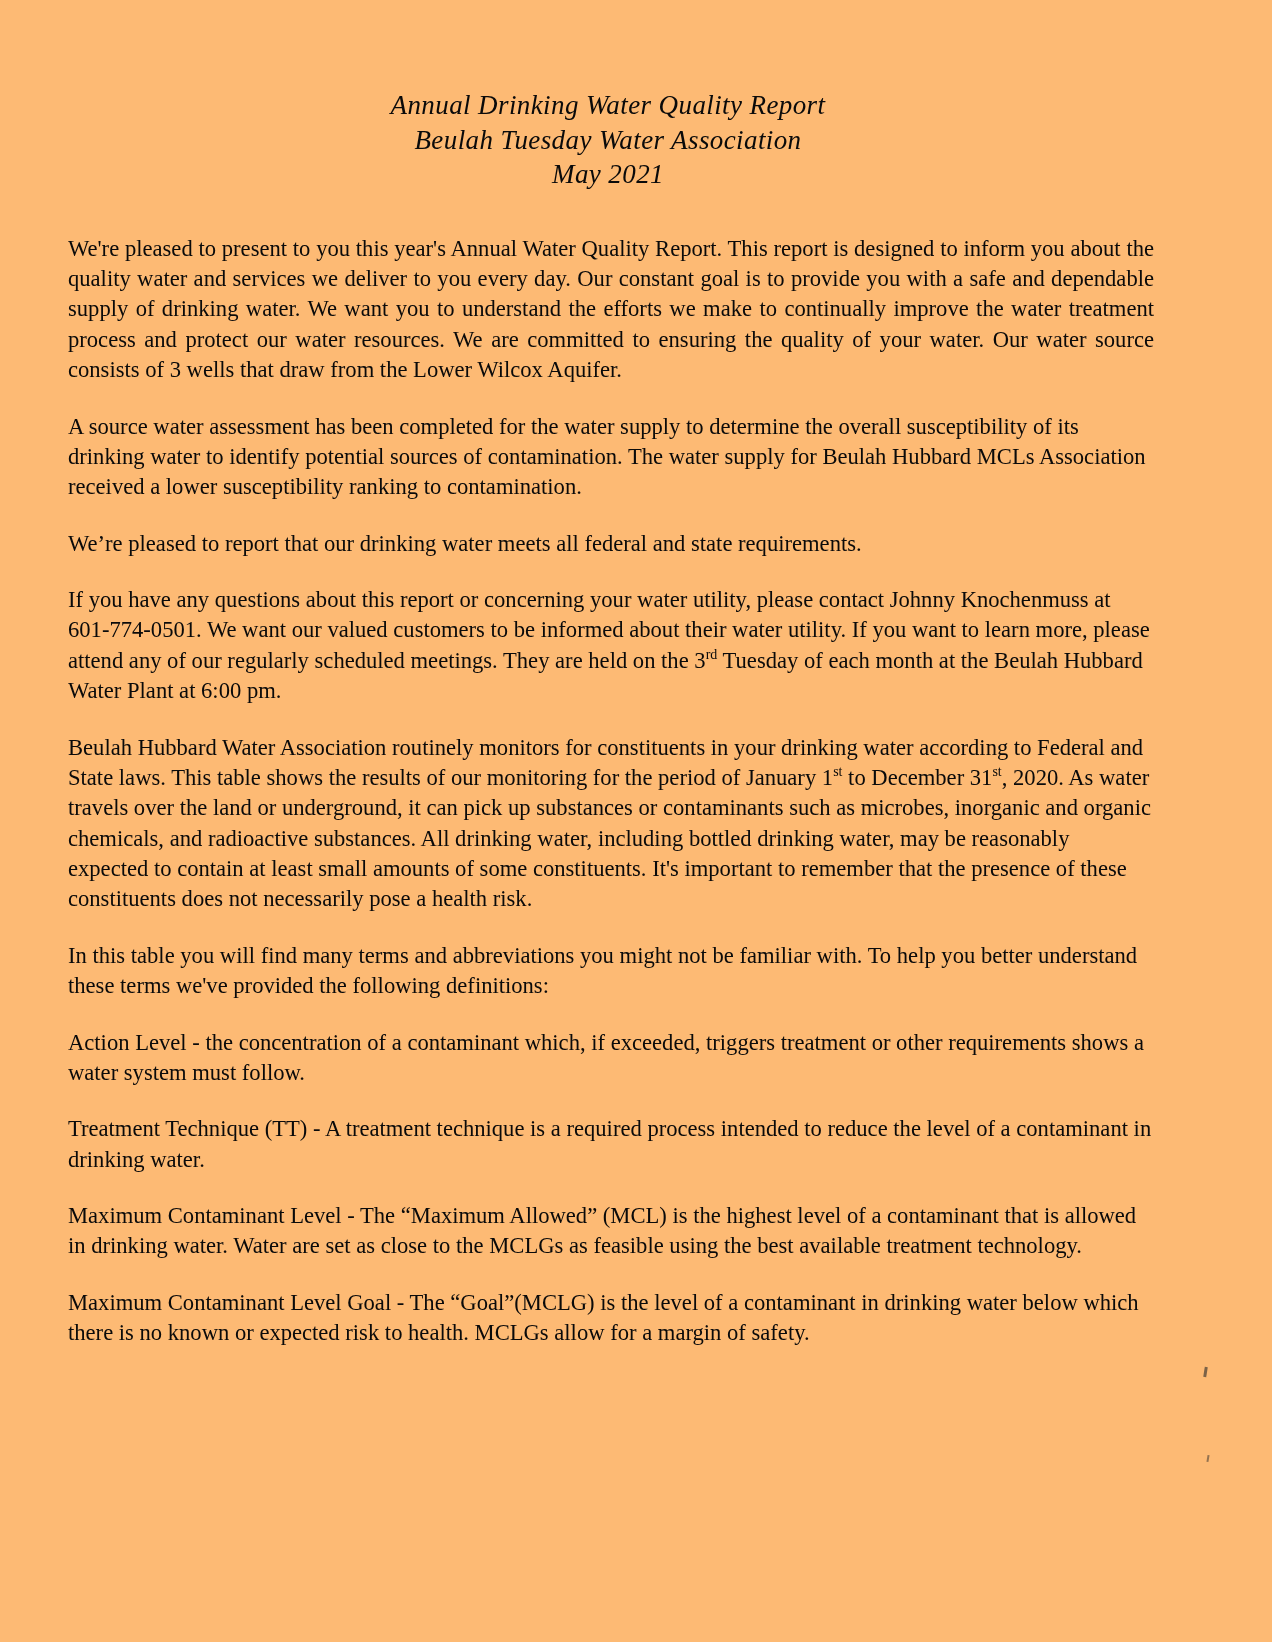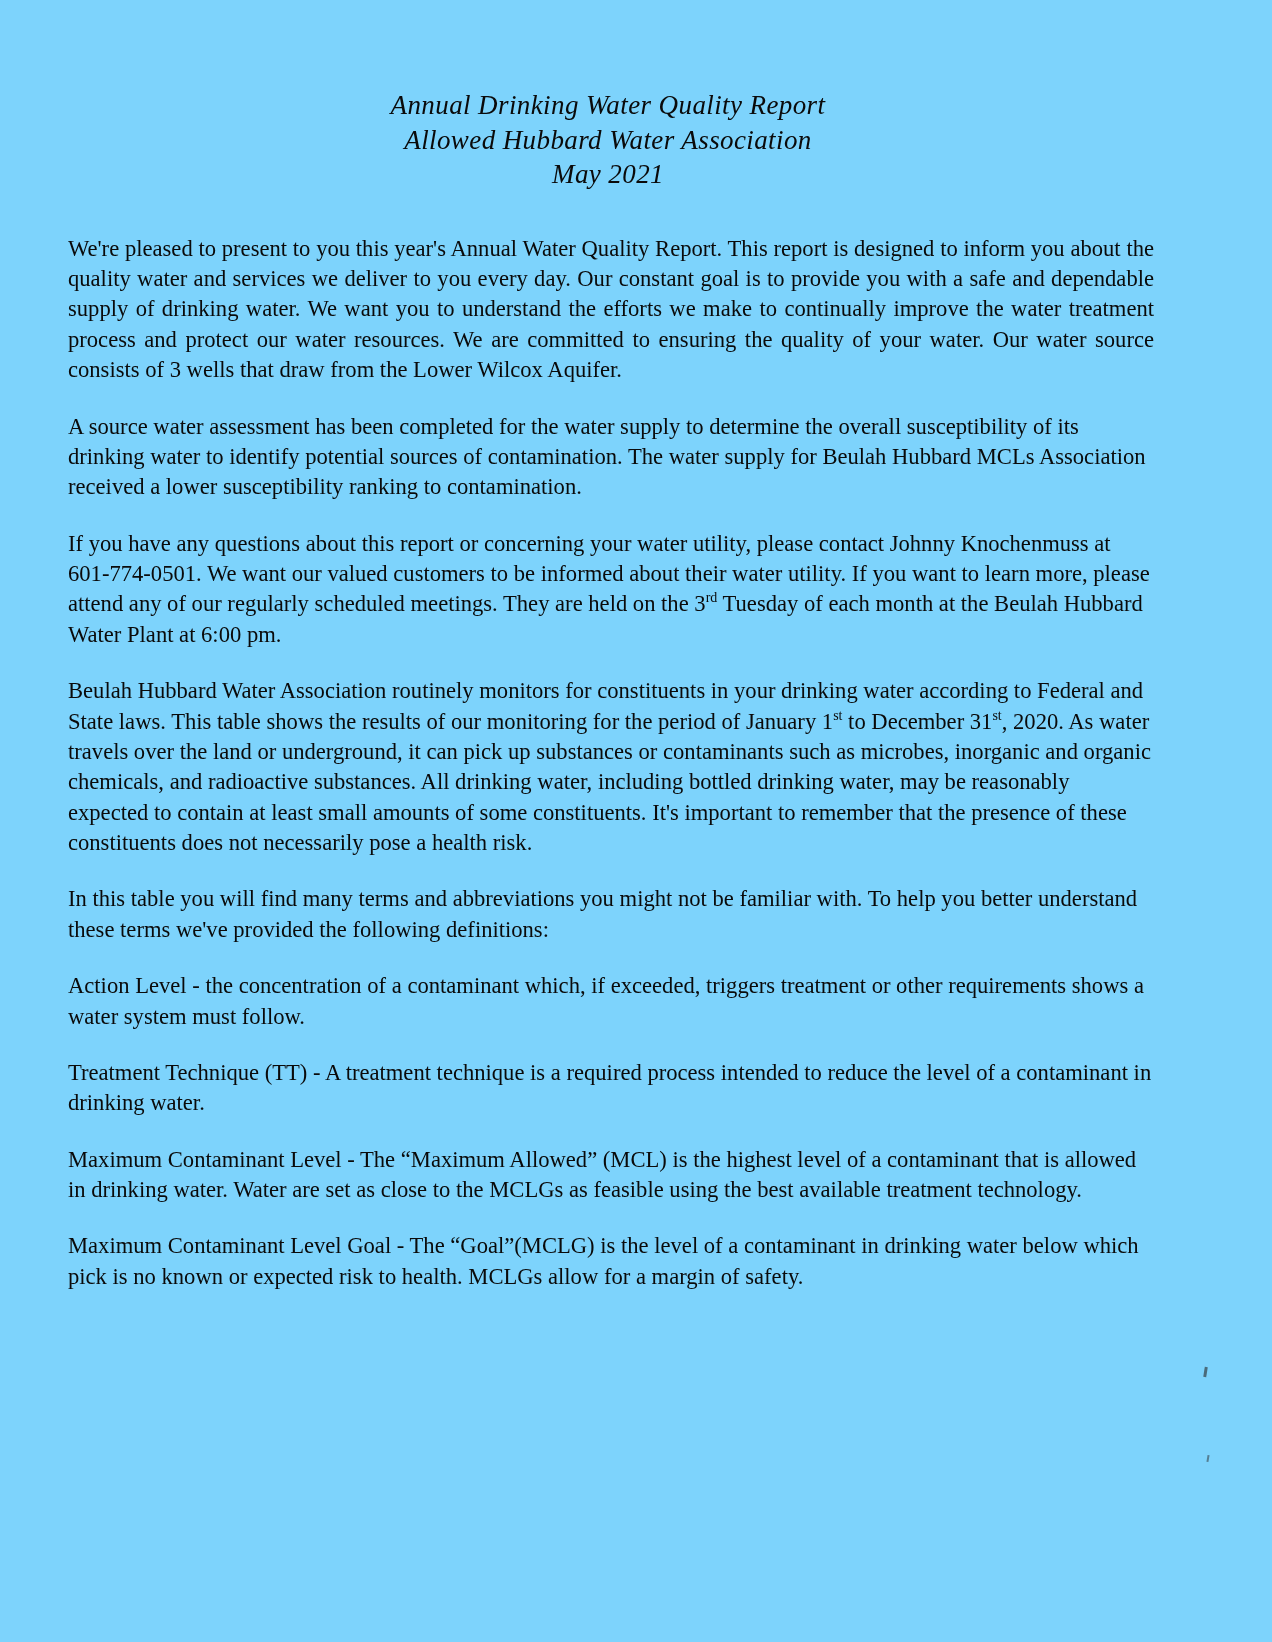--- a/index.html
+++ b/index.html
@@ -4,21 +4,21 @@
 <style>
   html, body {
     margin: 0;
     padding: 0;
     background: #ffffff;
   }
   .page {
     position: relative;
     width: 1272px;
     height: 1642px;
-    background: #7dd3fc;
+    background: #fdba74;
     overflow: hidden;
     font-family: "Liberation Serif", "DejaVu Serif", serif;
     color: #0a0a0a;
   }
   .content {
     position: absolute;
     left: 62px;
     top: 88px;
     width: 1092px;
   }
@@ -72,41 +72,42 @@
 </style>
 </head>
 <body>
 
 <div class="page">
 
   <div class="content">
 
     <div class="title-block">
       <span class="title-line">Annual Drinking Water Quality Report</span>
-      <span class="title-line">Allowed Hubbard Water Association</span>
+      <span class="title-line">Beulah Tuesday Water Association</span>
       <span class="title-line">May 2021</span>
     </div>
 
     <p class="para justify">We're pleased to present to you this year's Annual Water Quality Report. This report is designed to inform you about the quality water and services we deliver to you every day. Our constant goal is to provide you with a safe and dependable supply of drinking water. We want you to understand the efforts we make to continually improve the water treatment process and protect our water resources. We are committed to ensuring the quality of your water. Our water source consists of 3 wells that draw from the Lower Wilcox Aquifer.</p>
 
     <p class="para">A source water assessment has been completed for the water supply to determine the overall susceptibility of its drinking water to identify potential sources of contamination. The water supply for Beulah Hubbard MCLs Association received a lower susceptibility ranking to contamination.</p>
 
+    <p class="para">We’re pleased to report that our drinking water meets all federal and state requirements.</p>
 
     <p class="para"><span>If you have any questions about this report or concerning your water utility, please contact Johnny Knochenmuss at 601-774-0501. We want our valued customers to be informed about their water utility. If you want to learn more, please attend any of our regularly scheduled meetings. They are held on the 3</span><sup>rd</sup><span> Tuesday of each month at the Beulah Hubbard Water Plant at 6:00 pm.</span></p>
 
     <p class="para"><span>Beulah Hubbard Water Association routinely monitors for constituents in your drinking water according to Federal and State laws. This table shows the results of our monitoring for the period of January 1</span><sup>st</sup><span> to December 31</span><sup>st</sup><span>, 2020. As water travels over the land or underground, it can pick up substances or contaminants such as microbes, inorganic and organic chemicals, and radioactive substances.  All drinking water, including bottled drinking water, may be reasonably expected to contain at least small amounts of some constituents.  It's important to remember that the presence of these constituents does not necessarily pose a health risk.</span></p>
 
     <p class="para">In this table you will find many terms and abbreviations you might not be familiar with. To help you better understand these terms we've provided the following definitions:</p>
 
     <p class="para">Action Level - the concentration of a contaminant which, if exceeded, triggers treatment or other requirements shows a water system must follow.</p>
 
     <p class="para">Treatment Technique (TT) - A treatment technique is a required process intended to reduce the level of a contaminant in drinking water.</p>
 
     <p class="para">Maximum Contaminant Level -  The “Maximum Allowed” (MCL) is the highest level of a contaminant that is allowed in drinking water.  Water are set as close to the MCLGs as feasible using the best available treatment technology.</p>
 
-    <p class="para">Maximum Contaminant Level Goal - The “Goal”(MCLG) is the level of a contaminant in drinking water below which pick is no known or expected risk to health.  MCLGs allow for a margin of safety.</p>
+    <p class="para">Maximum Contaminant Level Goal - The “Goal”(MCLG) is the level of a contaminant in drinking water below which there is no known or expected risk to health.  MCLGs allow for a margin of safety.</p>
 
   </div>
 
   <div class="scan-mark"></div>
   <div class="scan-mark two"></div>
 
 </div>
 
 </body></html>

